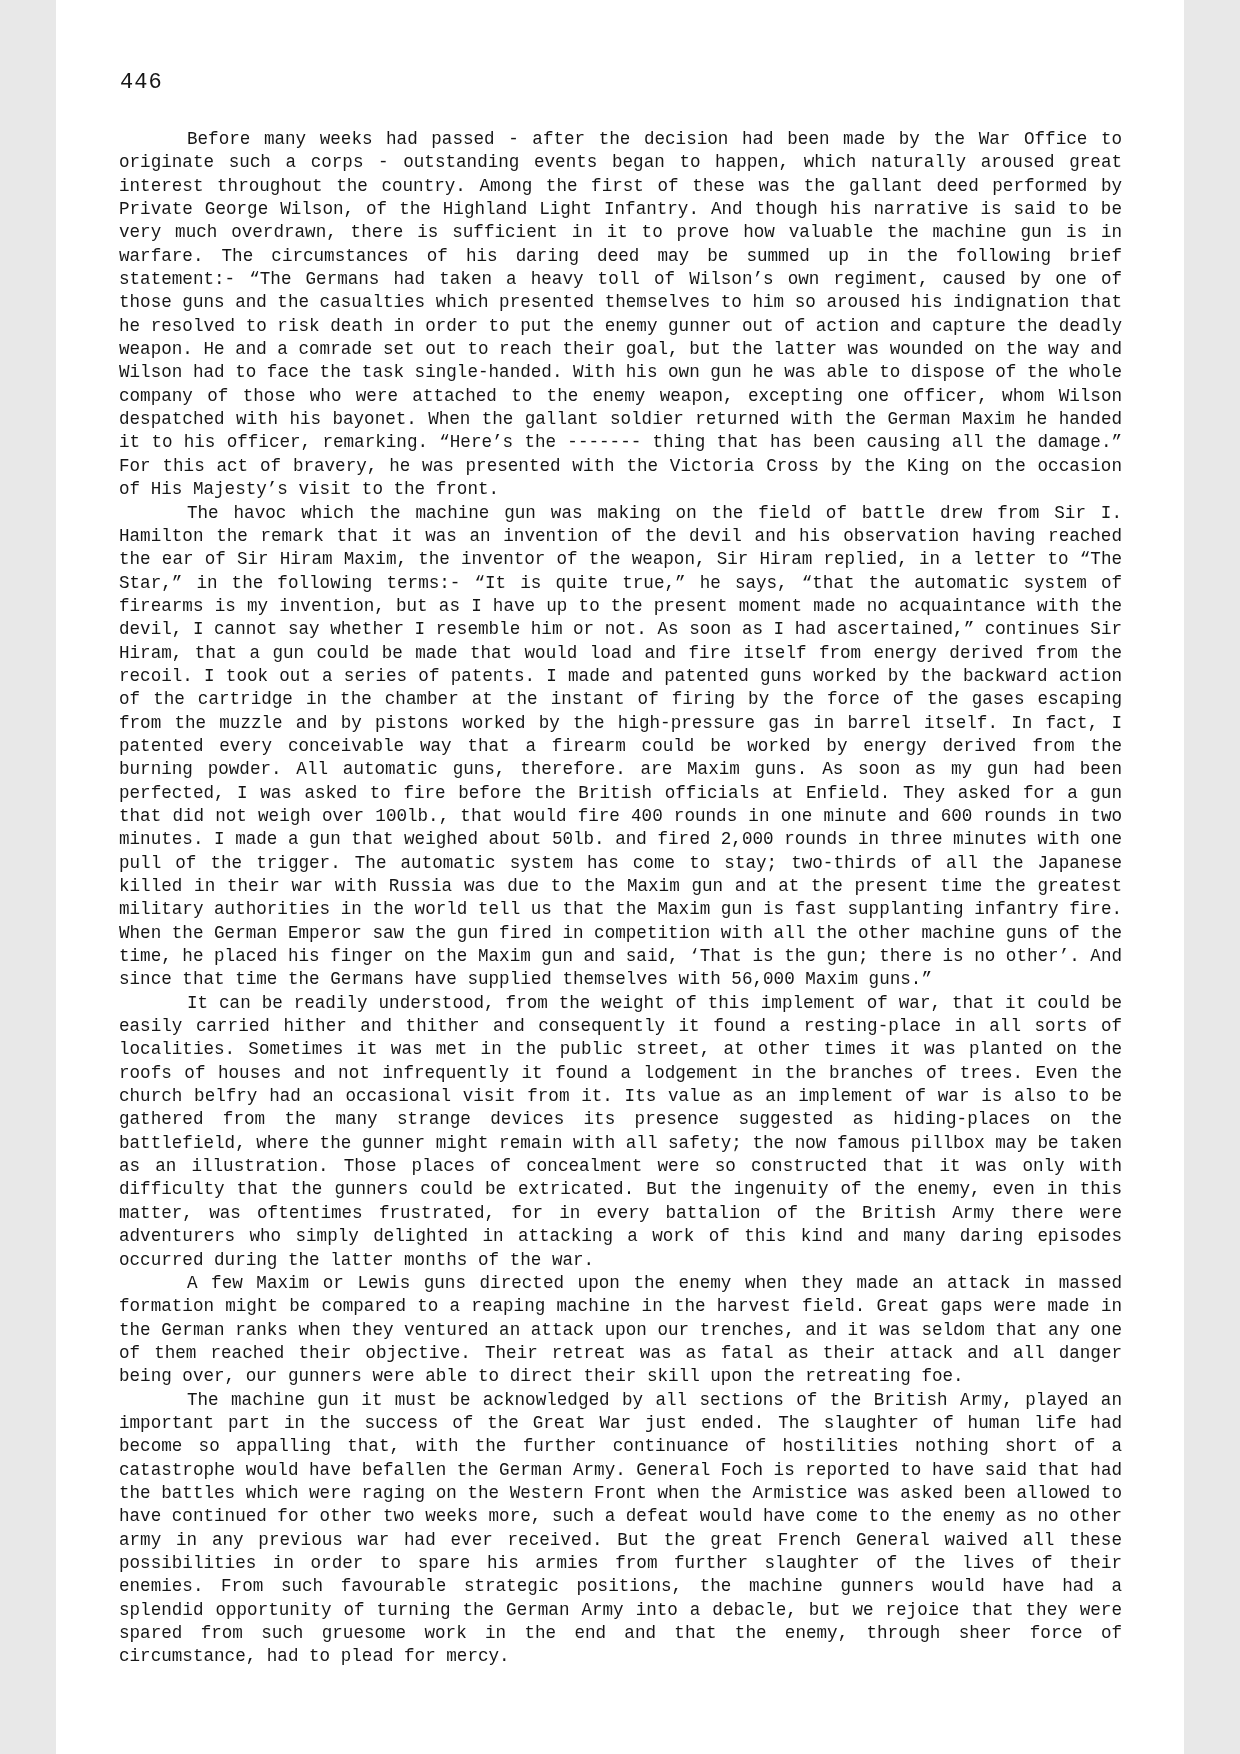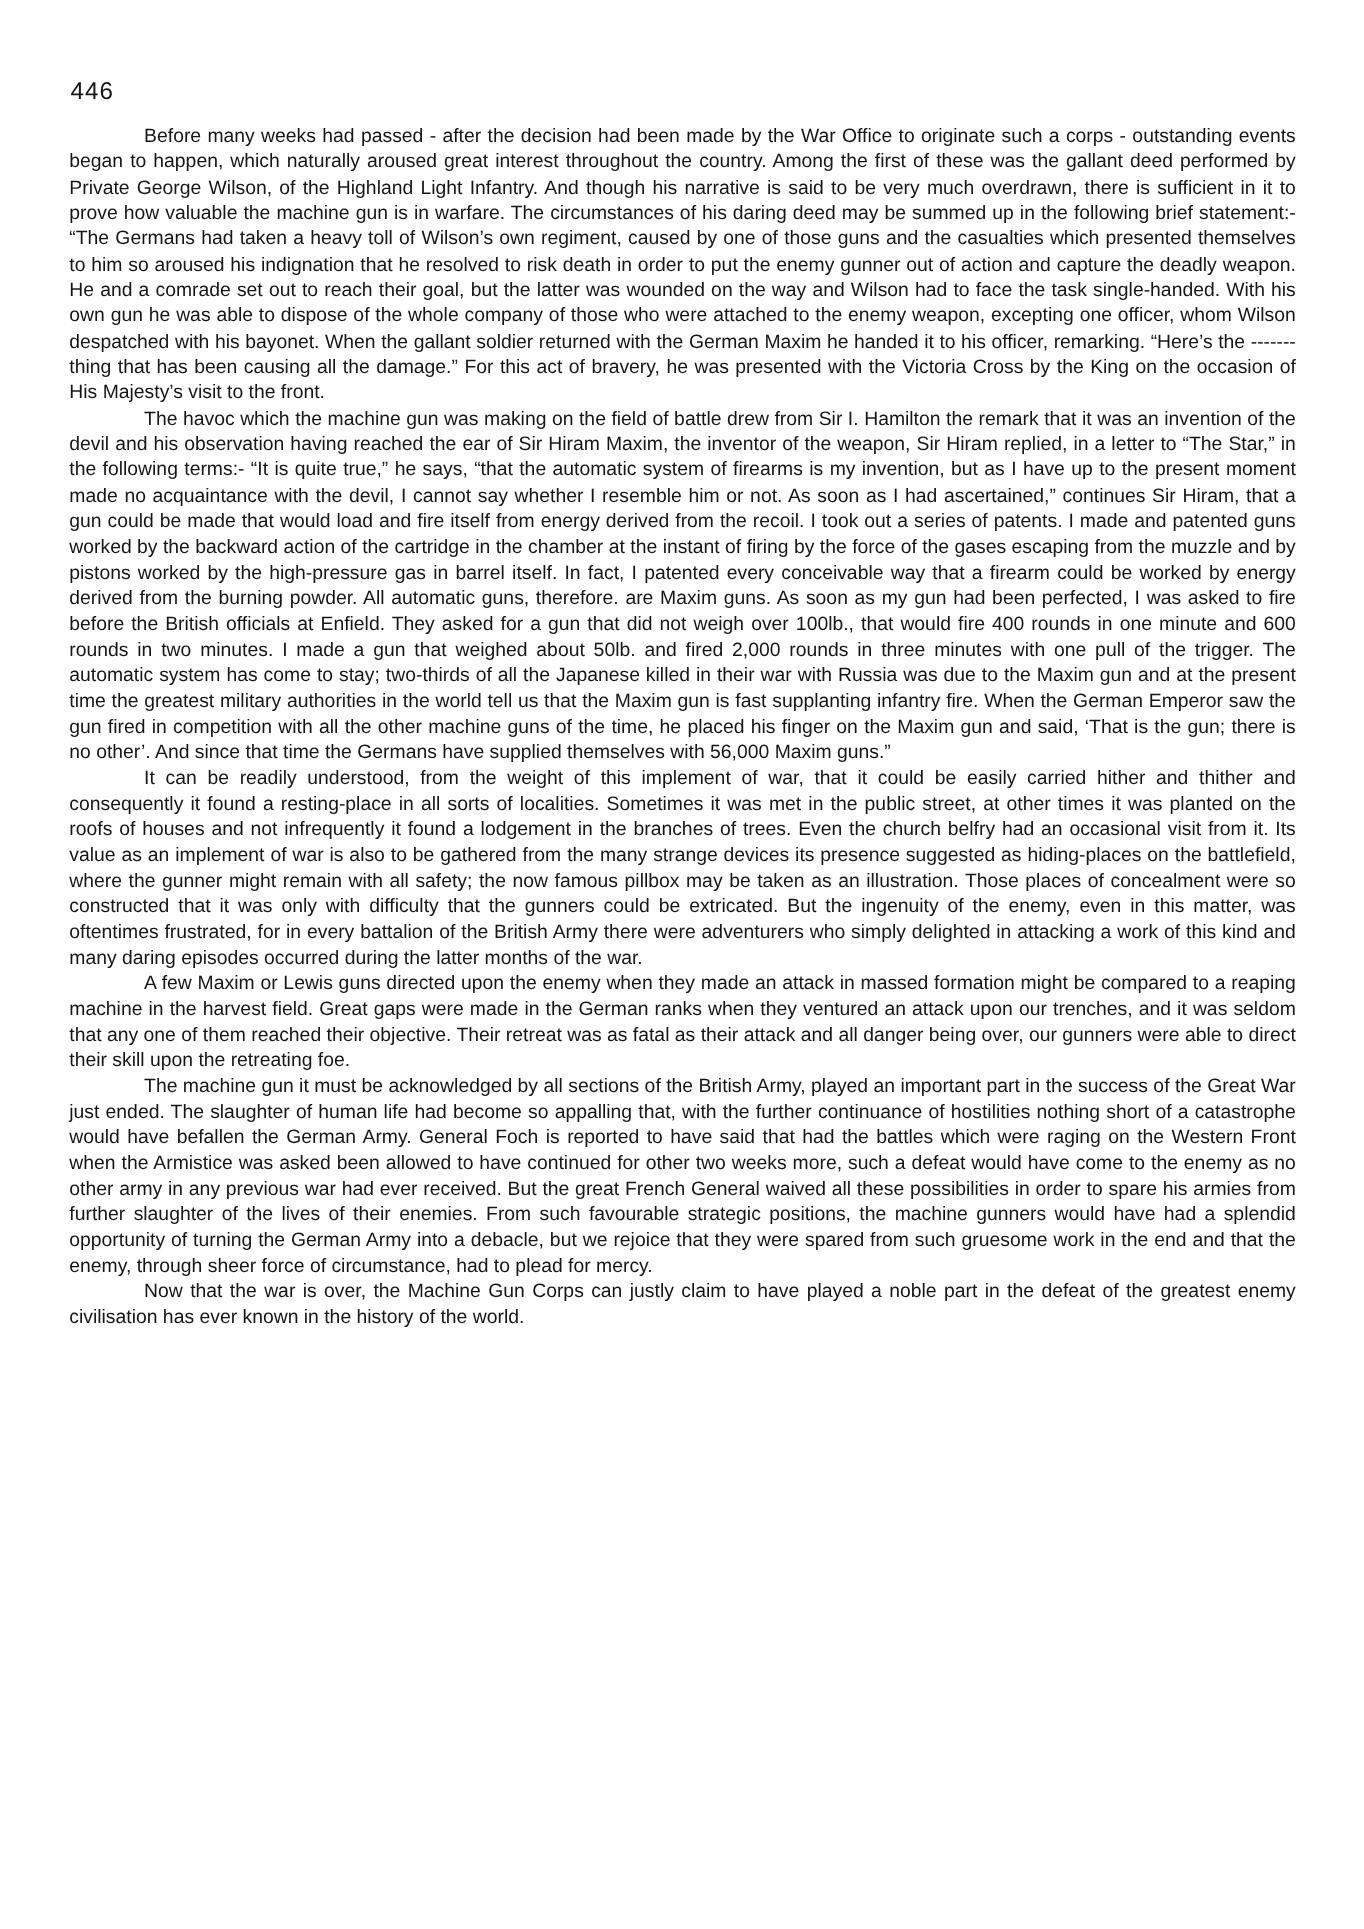--- a/index.html
+++ b/index.html
@@ -2,25 +2,25 @@
 <html><head>
 <meta charset="utf-8">
 <style>
   html, body {
     margin: 0;
     padding: 0;
     background: #e8e8e8;
   }
   .page {
     position: relative;
-    width: 1240px;
+    width: 1128px;
     height: 1754px;
     margin: 0 auto;
     background: #ffffff;
-    font-family: Liberation Sans, sans-serif;
+    font-family: Liberation Mono, monospace;
     color: #161616;
     overflow: hidden;
   }
   .header {
     position: relative;
     height: 106px;
   }
   .page-number {
     position: absolute;
     left: 64px;
@@ -33,21 +33,21 @@
     left: 0;
     top: 68px;
     width: 1140px;
     text-align: center;
     font-size: 24px;
     letter-spacing: 1px;
     word-spacing: 14px;
     white-space: nowrap;
   }
   .content {
-    margin: 6px 62px 0 63px;
+    margin: 22px 62px 0 63px;
     font-size: 17.6px;
     line-height: 23.35px;
     text-align: justify;
   }
   .content p {
     margin: 0;
     padding: 0;
     text-indent: 68px;
   }
 </style>
@@ -57,15 +57,14 @@
 <div class="page">
   <div class="header">
     <div class="page-number">446</div>
   </div>
   <div class="content">
     <p>Before many weeks had passed - after the decision had been made by the War Office to originate such a corps - outstanding events began to happen, which naturally aroused great interest throughout the country. Among the first of these was the gallant deed performed by Private George Wilson, of the Highland Light Infantry. And though his narrative is said to be very much overdrawn, there is sufficient in it to prove how valuable the machine gun is in warfare. The circumstances of his daring deed may be summed up in the following brief statement:- “The Germans had taken a heavy toll of Wilson’s own regiment, caused by one of those guns and the casualties which presented themselves to him so aroused his indignation that he resolved to risk death in order to put the enemy gunner out of action and capture the deadly weapon. He and a comrade set out to reach their goal, but the latter was wounded on the way and Wilson had to face the task single-handed. With his own gun he was able to dispose of the whole company of those who were attached to the enemy weapon, excepting one officer, whom Wilson despatched with his bayonet. When the gallant soldier returned with the German Maxim he handed it to his officer, remarking. “Here’s the ------- thing that has been causing all the damage.” For this act of bravery, he was presented with the Victoria Cross by the King on the occasion of His Majesty’s visit to the front.</p>
     <p>The havoc which the machine gun was making on the field of battle drew from Sir I. Hamilton the remark that it was an invention of the devil and his observation having reached the ear of Sir Hiram Maxim, the inventor of the weapon, Sir Hiram replied, in a letter to “The Star,” in the following terms:- “It is quite true,” he says, “that the automatic system of firearms is my invention, but as I have up to the present moment made no acquaintance with the devil, I cannot say whether I resemble him or not. As soon as I had ascertained,” continues Sir Hiram, that a gun could be made that would load and fire itself from energy derived from the recoil. I took out a series of patents. I made and patented guns worked by the backward action of the cartridge in the chamber at the instant of firing by the force of the gases escaping from the muzzle and by pistons worked by the high-pressure gas in barrel itself. In fact, I patented every conceivable way that a firearm could be worked by energy derived from the burning powder. All automatic guns, therefore. are Maxim guns. As soon as my gun had been perfected, I was asked to fire before the British officials at Enfield. They asked for a gun that did not weigh over 100lb., that would fire 400 rounds in one minute and 600 rounds in two minutes. I made a gun that weighed about 50lb. and fired 2,000 rounds in three minutes with one pull of the trigger. The automatic system has come to stay; two-thirds of all the Japanese killed in their war with Russia was due to the Maxim gun and at the present time the greatest military authorities in the world tell us that the Maxim gun is fast supplanting infantry fire. When the German Emperor saw the gun fired in competition with all the other machine guns of the time, he placed his finger on the Maxim gun and said, ‘That is the gun; there is no other’. And since that time the Germans have supplied themselves with 56,000 Maxim guns.”</p>
     <p>It can be readily understood, from the weight of this implement of war, that it could be easily carried hither and thither and consequently it found a resting-place in all sorts of localities. Sometimes it was met in the public street, at other times it was planted on the roofs of houses and not infrequently it found a lodgement in the branches of trees. Even the church belfry had an occasional visit from it. Its value as an implement of war is also to be gathered from the many strange devices its presence suggested as hiding-places on the battlefield, where the gunner might remain with all safety; the now famous pillbox may be taken as an illustration. Those places of concealment were so constructed that it was only with difficulty that the gunners could be extricated. But the ingenuity of the enemy, even in this matter, was oftentimes frustrated, for in every battalion of the British Army there were adventurers who simply delighted in attacking a work of this kind and many daring episodes occurred during the latter months of the war.</p>
     <p>A few Maxim or Lewis guns directed upon the enemy when they made an attack in massed formation might be compared to a reaping machine in the harvest field. Great gaps were made in the German ranks when they ventured an attack upon our trenches, and it was seldom that any one of them reached their objective. Their retreat was as fatal as their attack and all danger being over, our gunners were able to direct their skill upon the retreating foe.</p>
     <p>The machine gun it must be acknowledged by all sections of the British Army, played an important part in the success of the Great War just ended. The slaughter of human life had become so appalling that, with the further continuance of hostilities nothing short of a catastrophe would have befallen the German Army. General Foch is reported to have said that had the battles which were raging on the Western Front when the Armistice was asked been allowed to have continued for other two weeks more, such a defeat would have come to the enemy as no other army in any previous war had ever received. But the great French General waived all these possibilities in order to spare his armies from further slaughter of the lives of their enemies. From such favourable strategic positions, the machine gunners would have had a splendid opportunity of turning the German Army into a debacle, but we rejoice that they were spared from such gruesome work in the end and that the enemy, through sheer force of circumstance, had to plead for mercy.</p>
-    <p>Now that the war is over, the Machine Gun Corps can justly claim to have played a noble part in the defeat of the greatest enemy civilisation has ever known in the history of the world.</p>
   </div>
 </div>
 
 </body></html>

